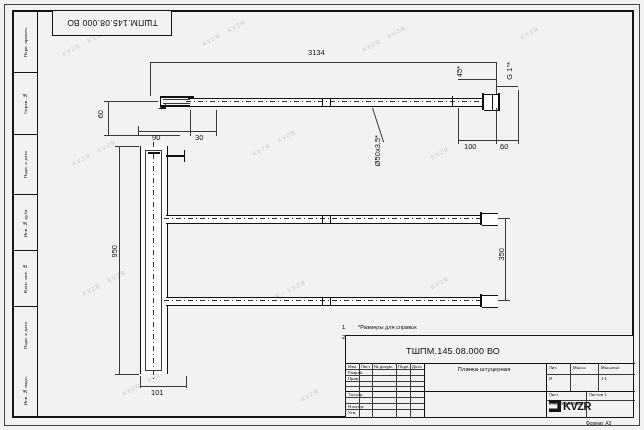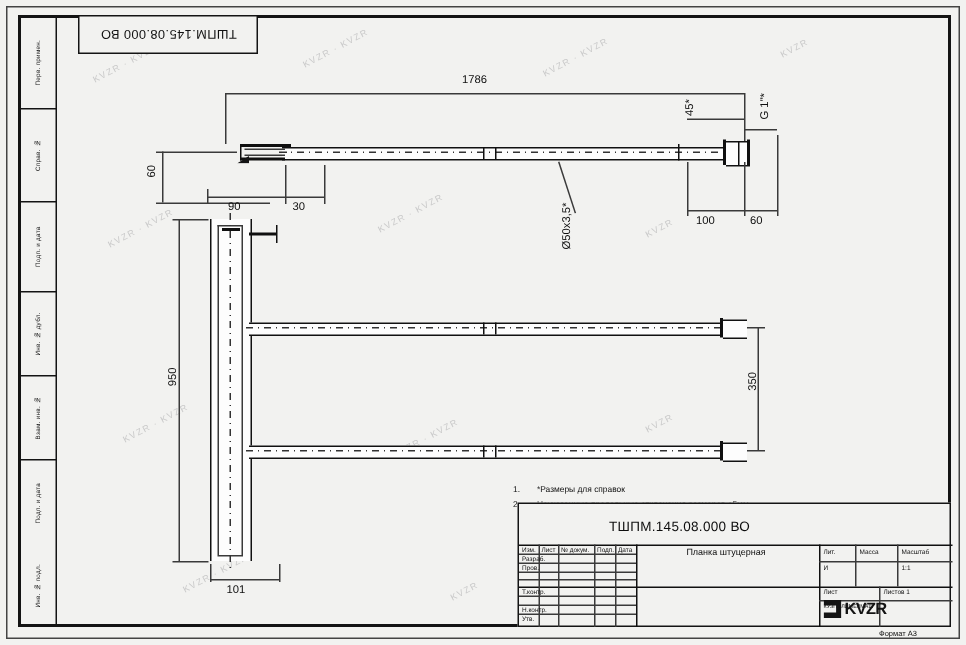--- a/index.html
+++ b/index.html
@@ -97,21 +97,21 @@
   <div class="abs" style="left:158px;top:104px;width:8px;height:5px;background:#141414;clip-path:polygon(0 100%,100% 0,100% 100%);"></div>
 
   <div class="ln thick" style="left:482px;top:93px;width:2px;height:17px;"></div>
   <div class="tube" style="left:484px;top:94px;width:16px;height:15px;"></div>
   <div class="ln v thick" style="left:492px;top:94px;height:16px;"></div>
   <div class="ln thick" style="left:498px;top:93px;width:2px;height:17px;"></div>
 
   <div class="ln h thin" style="left:150px;top:62px;width:346px;"></div>
   <div class="ln v thin" style="left:150px;top:62px;height:34px;"></div>
   <div class="ln v thin" style="left:496px;top:62px;height:32px;"></div>
-  <div class="dim" style="left:308px;top:48px;">1786</div>
+  <div class="dim" style="left:308px;top:48px;">3134</div>
 
   <div class="ln h thin" style="left:458px;top:79px;width:38px;"></div>
   <div class="dimv" style="left:455px;top:66px;">45*</div>
   <div class="dimv" style="left:505px;top:62px;">G 1"*</div>
   <div class="ln h thin" style="left:496px;top:86px;width:22px;"></div>
 
   <div class="ln v thin" style="left:108px;top:101px;height:34px;"></div>
   <div class="ln h thin" style="left:104px;top:101px;width:54px;"></div>
   <div class="ln h thin" style="left:104px;top:135px;width:76px;"></div>
   <div class="dimv" style="left:96px;top:110px;">60</div>

